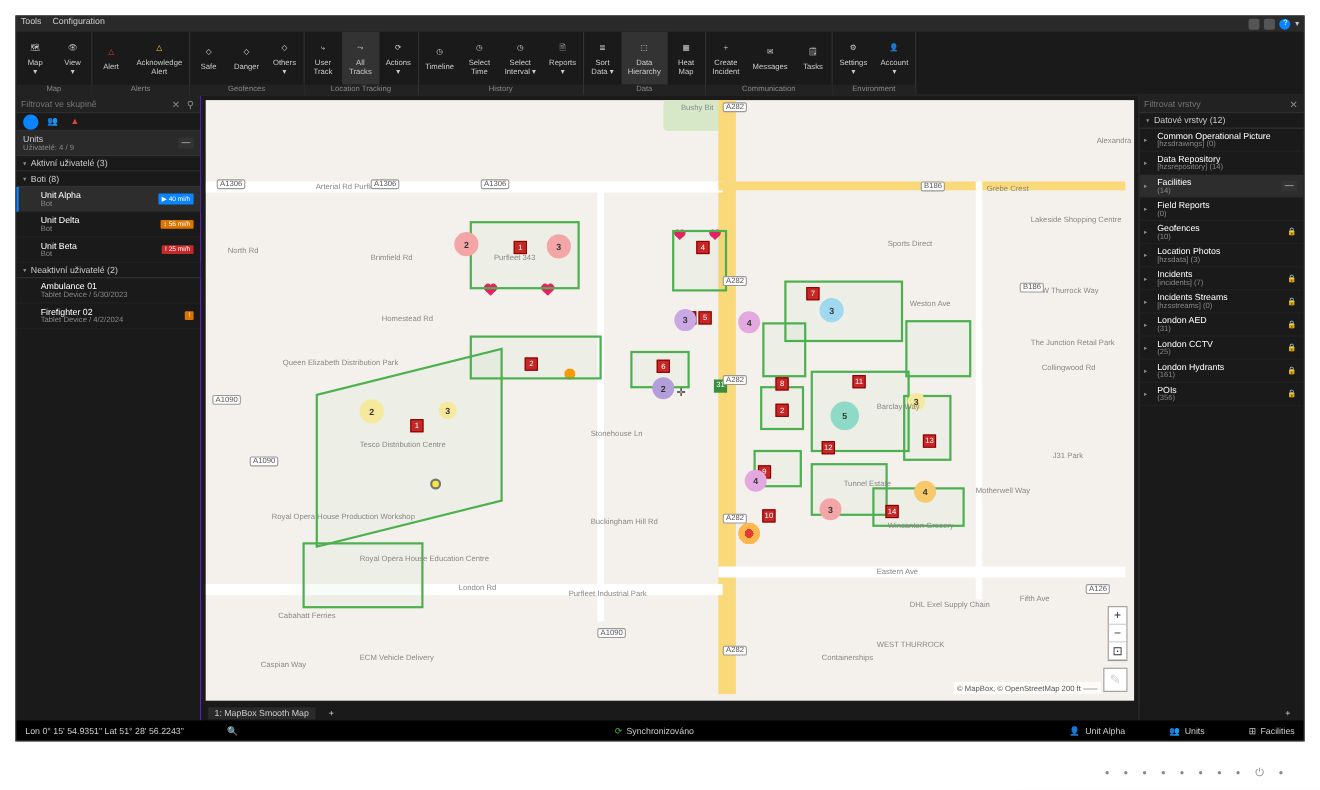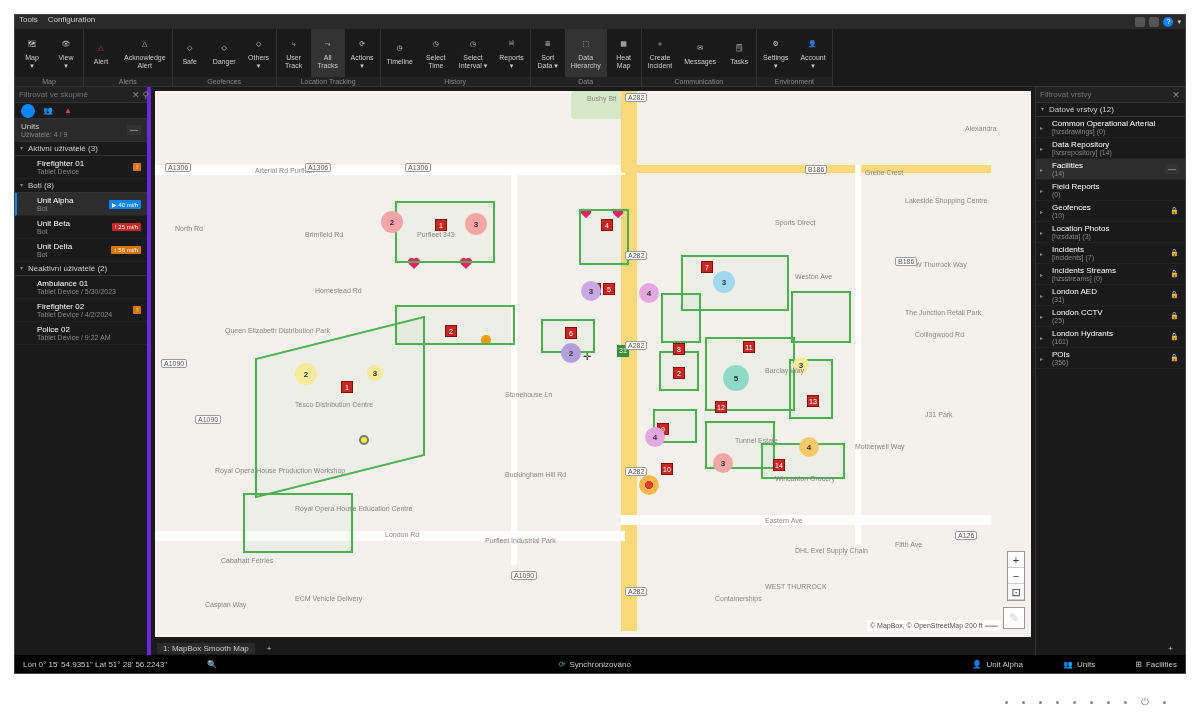--- a/index.html
+++ b/index.html
@@ -11,21 +11,21 @@
 .menubar .right .ico { width:10px; height:10px; background:#555; border-radius:2px; }
 .menubar .right .help { width:10px; height:10px; background:#0a84ff; border-radius:50%; font-size:7px; text-align:center; line-height:10px; color:#fff; }
 .ribbon { height: 58px; background: #1a1a1a; border-bottom: 1px solid #333; display: flex; }
 .ribbon-group { display:flex; flex-direction:column; border-right:1px solid #333; }
 .ribbon-items { display:flex; flex:1; }
 .ribbon-item { display:flex; flex-direction:column; align-items:center; justify-content:center; padding: 2px 6px; font-size:7px; color:#ccc; cursor:pointer; min-width:34px; text-align:center; line-height:1.1; }
 .ribbon-item.active { background:#333; }
 .ribbon-item .ico { width:16px; height:16px; margin-bottom:2px; display:flex; align-items:center; justify-content:center; }
 .ribbon-group-label { font-size:7px; text-align:center; color:#888; padding:1px 0; background:#222; }
 .content { flex:1; display:flex; min-height:0; }
-.left-panel { width:136px; background:#1a1a1a; display:flex; flex-direction:column; border-right:4px solid #6d28d9; font-size:8px; }
+.left-panel { width:168px; background:#1a1a1a; display:flex; flex-direction:column; border-right:1px solid #6d28d9; font-size:8px; }
 .filterbar { height:16px; background:#222; display:flex; align-items:center; padding:0 4px; font-size:8px; color:#888; border-bottom:1px solid #333; }
 .filterbar input { flex:1; background:transparent; border:none; color:#ccc; font-size:8px; outline:none; }
 .filterbar .ico { width:10px; height:10px; margin-left:3px; cursor:pointer; display:flex; align-items:center; justify-content:center; font-size:9px; }
 .tabbar { height:16px; background:#1a1a1a; display:flex; align-items:center; gap:6px; padding:0 6px; border-bottom:1px solid #333; }
 .tabbar .tab { width:14px; height:14px; border-radius:50%; font-size:8px; cursor:pointer; display:flex; align-items:center; justify-content:center; }
 .units-header { background:#2a2a2a; padding:3px 6px; display:flex; align-items:center; justify-content:space-between; border-bottom:1px solid #333; }
 .units-header .txt { font-size:8px; }
 .units-header .sub { font-size:7px; color:#888; }
 .collapse-btn { width:14px; height:10px; background:#333; font-size:8px; text-align:center; line-height:10px; cursor:pointer; }
 .section-header { background:#1a1a1a; padding:2px 6px; font-size:8px; color:#ccc; border-bottom:1px solid #333; display:flex; align-items:center; gap:4px; }
@@ -237,68 +237,55 @@
       </div>
       <div class="units-header">
         <div>
           <div class="txt">Units</div>
           <div class="sub">Uživatelé: 4 / 9</div>
         </div>
         <div class="collapse-btn">—</div>
       </div>
       <div id="left-list">
           <div class="section-header">Aktivní uživatelé (3)</div>
-          <div class="list-item">
-            <div>
-              <div class="name">Firefighter 01</div>
-              <div class="sub">Tablet Device</div>
-            </div>
-            <div class="badge orange">!</div>
-          </div>
           <div class="section-header">Boti (8)</div>
           <div class="list-item selected">
             <div>
               <div class="name">Unit Alpha</div>
               <div class="sub">Bot</div>
             </div>
             <div class="badge blue">▶ 40 mi/h</div>
           </div>
           <div class="list-item">
             <div>
+              <div class="name">Unit Delta</div>
+              <div class="sub">Bot</div>
+            </div>
+            <div class="badge orange">↕ 56 mi/h</div>
+          </div>
+          <div class="list-item">
+            <div>
               <div class="name">Unit Beta</div>
               <div class="sub">Bot</div>
             </div>
             <div class="badge red">! 25 mi/h</div>
           </div>
-          <div class="list-item">
-            <div>
-              <div class="name">Unit Delta</div>
-              <div class="sub">Bot</div>
-            </div>
-            <div class="badge orange">↕ 56 mi/h</div>
-          </div>
           <div class="section-header">Neaktivní uživatelé (2)</div>
           <div class="list-item">
             <div>
               <div class="name">Ambulance 01</div>
               <div class="sub">Tablet Device / 5/30/2023</div>
             </div>
           </div>
           <div class="list-item">
             <div>
               <div class="name">Firefighter 02</div>
               <div class="sub">Tablet Device / 4/2/2024</div>
             </div>
             <div class="badge orange">!</div>
-          </div>
-          <div class="list-item">
-            <div>
-              <div class="name">Police 02</div>
-              <div class="sub">Tablet Device / 9:22 AM</div>
-            </div>
           </div>
         </div>
     </div>
 
     <div class="map-area">
       <div class="map-canvas" id="map">
 
         <div class="park" style="left:416px;top:0;width:60px;height:28px;"></div>
 
         <div class="road major" style="left:466px;top:0;width:16px;height:540px;"></div>
@@ -430,21 +417,21 @@
 
     <div class="right-panel">
       <div class="filterbar">
         <input placeholder="Filtrovat vrstvy" style="">
         <div class="ico">✕</div>
       </div>
       <div class="section-header">Datové vrstvy (12)</div>
       <div id="layers">
           <div class="layer-item">
             <div>
-              <div class="name">Common Operational Arterial</div>
+              <div class="name">Common Operational Picture</div>
               <div class="sub">[hzsdrawings] (0)</div>
             </div>
           </div>
           <div class="layer-item">
             <div>
               <div class="name">Data Repository</div>
               <div class="sub">[hzsrepository] (14)</div>
             </div>
           </div>
           <div class="layer-item selected">

